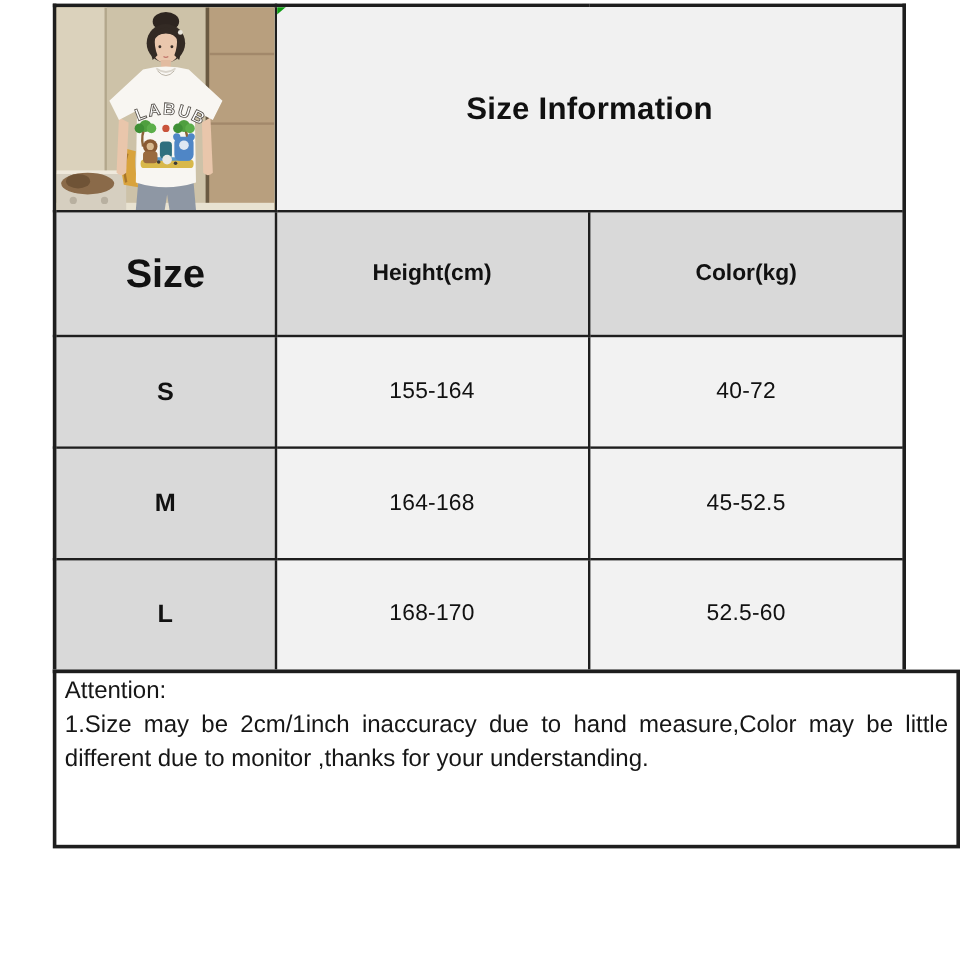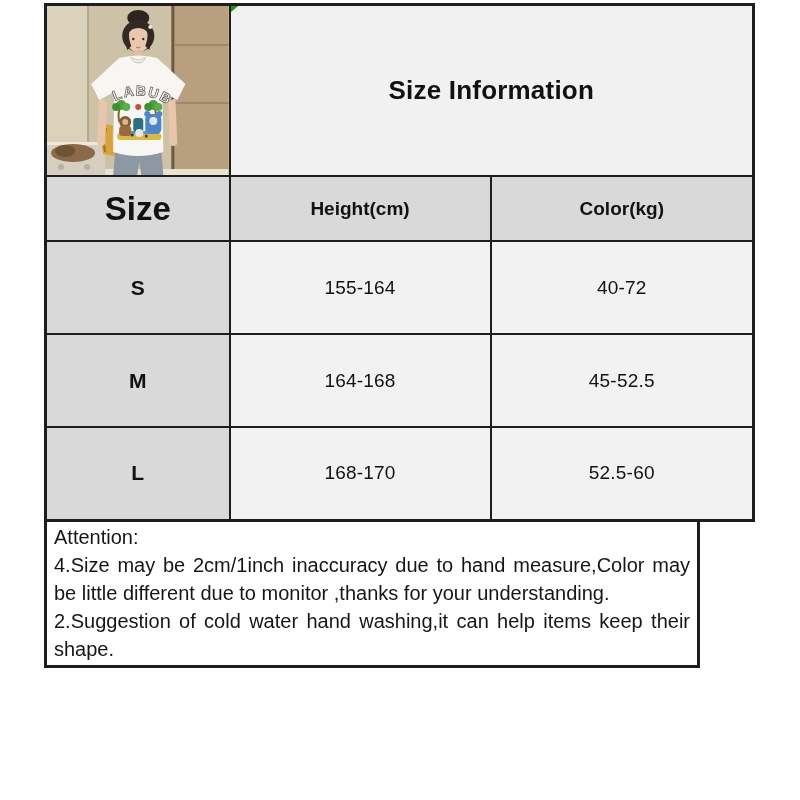--- a/index.html
+++ b/index.html
@@ -38,30 +38,30 @@
     position:relative;background:var(--banner-bg);
     font-size:26px;font-weight:bold;letter-spacing:0.2px;
   }
   .corner-triangle{
     position:absolute;top:-2px;left:-2px;width:12px;height:10px;
     background:var(--green);
     -webkit-clip-path:polygon(0 0,100% 0,0 100%);
     clip-path:polygon(0 0,100% 0,0 100%);
   }
 
-  tr.r-head th{height:65px;background:var(--header-cell-bg);}
+  tr.r-head th{height:104px;background:var(--header-cell-bg);}
   th.h-size{font-size:33px;font-weight:bold;}
   th.h-col{font-size:19px;font-weight:bold;margin-left:47px;}
 
   tr.r-data td{height:93px;}
   td.size-cell{background:var(--header-cell-bg);font-size:21px;font-weight:bold;}
   td.value-cell{background:var(--value-cell-bg);font-size:19px;font-weight:normal;letter-spacing:0.2px;}
 
   .attention-box{
-    width:656px;height:149px;margin-top:-3px;
+    width:756px;height:149px;margin-top:-3px;
     border:3px solid var(--border);background:#ffffff;
     padding:1px 7px 0 7px;
     font-size:20px;line-height:28px;color:#161616;
   }
   .attention-box .att-heading{text-align:left;}
   .attention-box p{text-align:justify;}
 </style>
 </head>
 <body>
 
@@ -166,18 +166,17 @@
       <tr class="r-data">
         <td class="size-cell">L</td>
         <td class="value-cell">168-170</td>
         <td class="value-cell">52.5-60</td>
       </tr>
     </tbody>
       </table>
 
     <div class="attention-box">
       <div class="att-heading">Attention:</div>
-      <p>4.Size may be 2cm/1inch inaccuracy due to hand measure,Color may be little different due to monitor ,thanks for your understanding.</p>
-      <p>2.Suggestion of cold water hand washing,it can help items keep their shape.</p>
+      <p>1.Size may be 2cm/1inch inaccuracy due to hand measure,Color may be little different due to monitor ,thanks for your understanding.</p>
     </div>
 
   </div>
 </div>
 
 </body></html>

